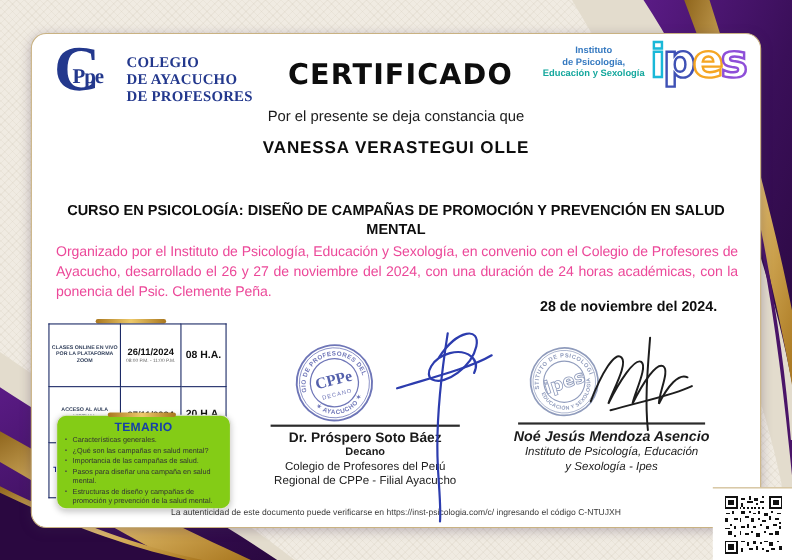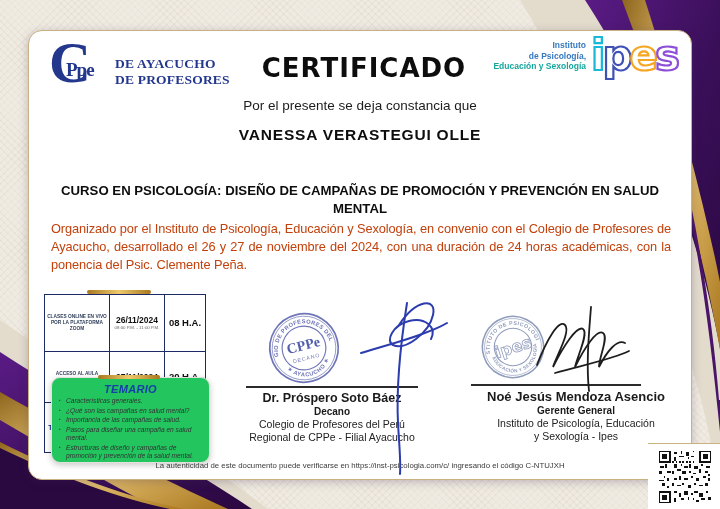--- a/index.html
+++ b/index.html
@@ -23,49 +23,49 @@
   }
   .abs{position:absolute;}
   
   .cppe-logo{left:20px;top:12px;width:230px;height:58px;display:flex;align-items:center;}
   .mono{position:relative;width:60px;height:56px;flex:0 0 60px;}
   .mono-c{position:absolute;left:0;top:-10px;font-family:"Liberation Serif",serif;font-weight:bold;font-size:58px;color:#23388d;line-height:1;}
   .mono-rest{position:absolute;left:17px;top:15px;font-family:"Liberation Serif",serif;font-weight:bold;font-size:19px;color:#23388d;letter-spacing:-1px;}
   .cppe-text{font-family:"Liberation Serif",serif;font-weight:bold;font-size:13.5px;color:#23388d;line-height:1.15;letter-spacing:.2px;margin-left:6px;}
   .cert-title{left:170px;top:22px;width:330px;text-align:center;font-family:"DejaVu Sans",sans-serif;font-weight:800;font-size:26px;letter-spacing:1px;color:#0d0d0d;}
   .ipes-logo{right:14px;top:6px;display:flex;align-items:center;gap:5px;}
-  .ipes-text{text-align:right;font-weight:bold;font-size:8.5px;line-height:1.25;}
+  .ipes-text{text-align:center;font-weight:bold;font-size:8.5px;line-height:1.25;}
   .ipes-text .l1,.ipes-text .l2{color:#3579c0;}
   .ipes-text .l3{color:#14a79d;}
   .ipes-word{font-family:"DejaVu Sans",sans-serif;font-weight:800;font-size:42px;line-height:.9;letter-spacing:-3px;color:#fff;}
   .ipes-word span{-webkit-text-stroke:2.2px currentColor;color:#fff;}
   .ipes-word .li{-webkit-text-stroke-color:#19b8d8;}
   .ipes-word .lp{-webkit-text-stroke-color:#3f51b5;}
   .ipes-word .le{-webkit-text-stroke-color:#f5a623;}
   .ipes-word .ls{-webkit-text-stroke-color:#8e4fd8;}
   
   .intro{left:0;top:67px;width:100%;text-align:center;font-size:13.5px;color:#1c1c1c;}
   .recipient{left:0;top:95px;width:100%;text-align:center;font-weight:bold;font-size:15.5px;letter-spacing:.8px;color:#0d0d0d;}
   .participation{left:0;top:126px;width:100%;text-align:center;font-size:13.5px;color:#1c1c1c;}
   .course-title{left:31px;top:151px;width:600px;text-align:center;font-weight:bold;font-size:13.2px;line-height:1.35;color:#0d0d0d;}
-  .description{left:22px;top:189px;width:620px;font-size:12.8px;line-height:1.42;letter-spacing:-.1px;text-align:justify;color:#c2410c;}
+  .description{left:22px;top:189px;width:620px;font-size:12.8px;line-height:1.42;letter-spacing:-.1px;text-align:justify;color:#ec4899;}
   .issue-date{right:39px;top:240px;font-weight:bold;font-size:13px;color:#0d0d0d;}
   
   .gold-bar{position:absolute;height:4px;border-radius:3px;background:linear-gradient(90deg,#a9771f,#edc96a,#a9771f);}
   
   .hours{left:15px;top:263px;border-collapse:collapse;}
   .hours td{border:1.6px solid #1c2a66;text-align:center;vertical-align:middle;padding:19px 2px;}
   .hours .act{width:60px;font-size:4.8px;font-weight:bold;color:#33415c;line-height:1.25;text-transform:uppercase;}
   .hours .dt{width:50px;font-size:8.5px;font-weight:bold;color:#111;}
   .hours .tm{font-size:4.4px;font-weight:normal;color:#666;}
   .hours .hr{width:36px;font-size:9.5px;font-weight:bold;color:#111;}
   .hours .total{font-size:6.8px;font-weight:bold;color:#1c2a8c;letter-spacing:.2px;}
   .hours .r1{height:28px;}.hours .r2{height:16px;}.hours .r3{height:16px;}
   
-  .temario{left:22px;top:346px;width:157px;height:84px;background:#22c55e;border:1px solid #e3e1dc;border-radius:9px;box-shadow:0 2px 6px rgba(0,0,0,.22);font-style:italic;}
+  .temario{left:22px;top:346px;width:157px;height:84px;background:#84cc16;border:1px solid #e3e1dc;border-radius:9px;box-shadow:0 2px 6px rgba(0,0,0,.22);}
   .temario-title{margin:5px 0 2px;text-align:center;font-weight:bold;font-size:11px;color:#1640a8;letter-spacing:.3px;}
   .temario ul{margin:0;padding:0 6px 0 14px;list-style:none;}
   .temario li{font-size:6.6px;color:#333;line-height:1.3;margin-bottom:1px;position:relative;}
   .temario li::before{content:"▪";position:absolute;left:-7px;top:0;font-size:5px;color:#444;}
   
   .sig-line{position:absolute;height:1.5px;background:#2b2b2b;}
   .sig-block{position:absolute;text-align:center;color:#1a1a1a;}
   .sig-name{font-weight:bold;font-size:12.5px;margin-bottom:1px;}
   .sig-role{font-weight:bold;font-size:10px;margin-bottom:1px;}
   .sig-org{font-size:10.5px;line-height:1.25;color:#222;}
@@ -107,20 +107,21 @@
 </svg>
 
 <div class="card">
 
   <div class="abs cppe-logo">
     <div class="mono">
       <span class="mono-c">C</span>
       <span class="mono-rest">Ppe</span>
     </div>
     <div class="cppe-text">
+      <div>COLEGIO</div>
       <div>DE AYACUCHO</div>
       <div>DE PROFESORES</div>
     </div>
   </div>
 
   <div class="abs cert-title">CERTIFICADO</div>
 
   <div class="abs ipes-logo">
     <div class="ipes-text">
       <div class="l1">Instituto</div>
@@ -129,20 +130,21 @@
     </div>
     <div class="ipes-word">
       <span class="li">i</span><span class="lp">p</span><span class="le">e</span><span class="ls">s</span>
     </div>
   </div>
 
   <div class="abs intro">Por el presente se deja constancia que</div>
   <div class="abs recipient">VANESSA VERASTEGUI OLLE</div>
   <div class="abs course-title">CURSO EN PSICOLOGÍA: DISEÑO DE CAMPAÑAS DE PROMOCIÓN Y PREVENCIÓN EN SALUD MENTAL</div>
   <div class="abs description">Organizado por el Instituto de Psicología, Educación y Sexología, en convenio con el Colegio de Profesores de Ayacucho, desarrollado el 26 y 27 de noviembre del 2024, con una duración de 24 horas académicas, con la ponencia del Psic. Clemente Peña.</div>
+  <div class="abs issue-date">28 de noviembre del 2024.</div>
 
   <div class="gold-bar" style="left:58px;top:259px;width:64px;"></div>
   <table class="abs hours">
     <tbody>
         <tr class="r1">
       <td class="act">CLASES ONLINE EN VIVO POR LA PLATAFORMA ZOOM</td>
       <td class="dt">
         <div>26/11/2024</div>
         <div class="tm">08:00 P.M. - 11:00 P.M.</div>
       </td>
@@ -221,23 +223,22 @@
     </g>
   </svg>
   <svg class="ink" style="left:502px;top:268px;" width="100" height="100" viewBox="0 0 100 100">
     <g fill="none" stroke="#1d1d1d" stroke-width="1.8" stroke-linecap="round">
       <path d="M6,66 C16,40 28,20 34,26 C40,32 26,56 22,68 C32,48 46,26 52,30 C58,34 46,58 44,68 C54,48 66,30 72,34 C78,38 68,58 68,68 C76,52 86,40 94,44"></path>
       <path d="M60,8 C58,34 55,64 58,92"></path>
       <path d="M24,74 C52,66 82,60 98,52"></path>
     </g>
   </svg>
   <div class="sig-line" style="left:442px;top:353px;width:170px;"></div>
-  <div class="sig-block" style="left:452px;top:358px;width:190px;">
+  <div class="sig-block" style="left:432px;top:358px;width:190px;font-style:italic;">
     <div class="sig-name" style="font-size:13px;">Noé Jesús Mendoza Asencio</div>
-    <div class="sig-role">Gerente General</div>
     <div class="sig-org">Instituto de Psicología, Educación</div>
     <div class="sig-org">y Sexología - Ipes</div>
   </div>
 
   <div class="abs verify">La autenticidad de este documento puede verificarse en https://inst-psicologia.com/c/ ingresando el código C-NTUJXH</div>
 </div>
 
 <div class="qr-patch"></div>
 <svg class="qr" width="56" height="56" viewBox="0 0 33 33" shape-rendering="crispEdges">
   <rect width="33" height="33" fill="#fff"></rect>

